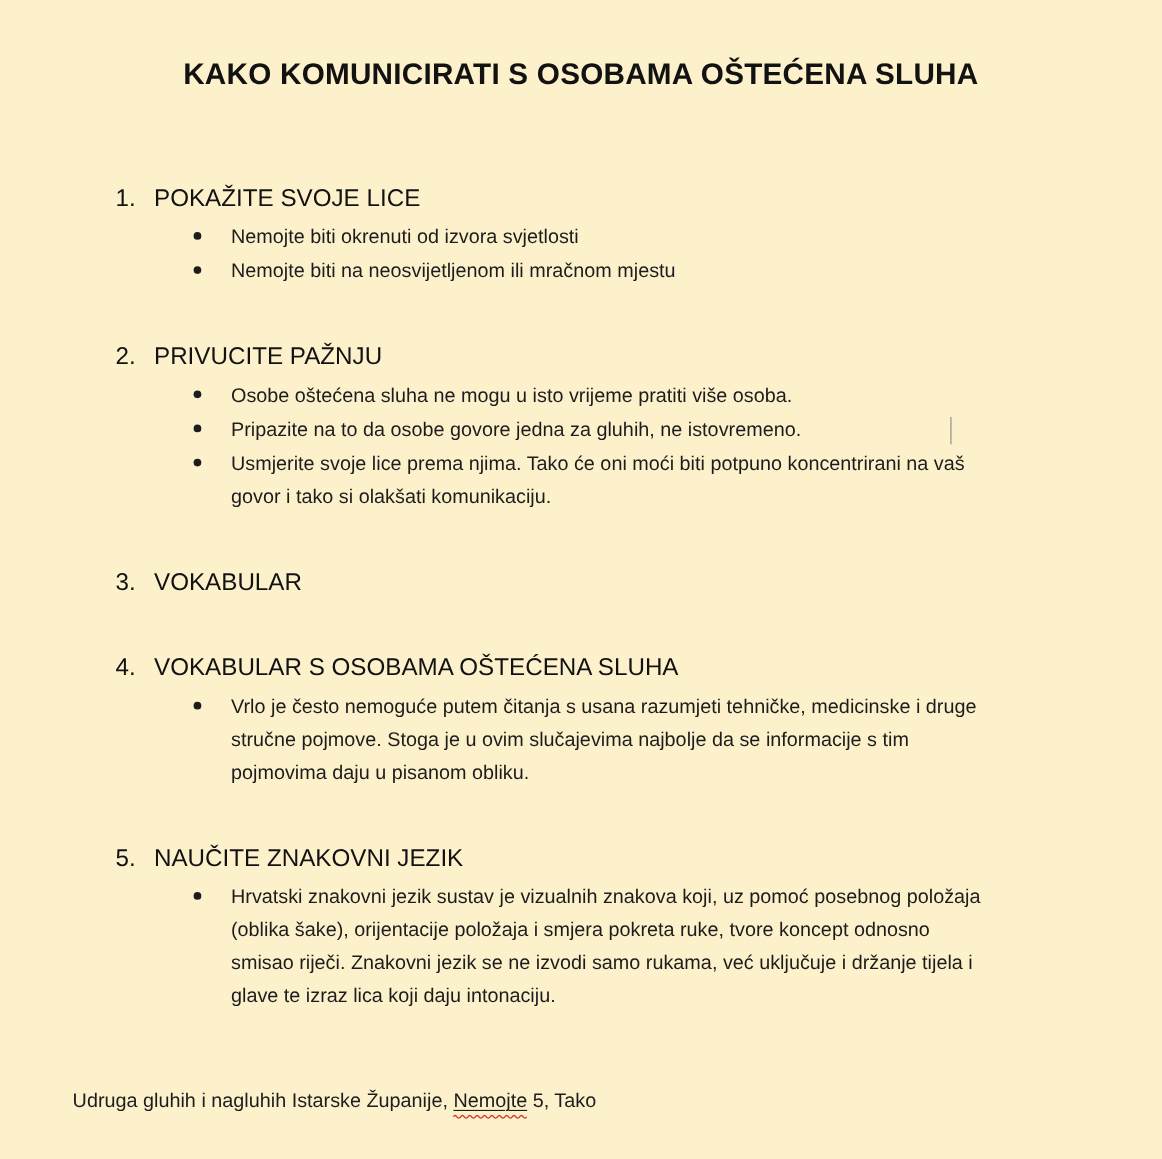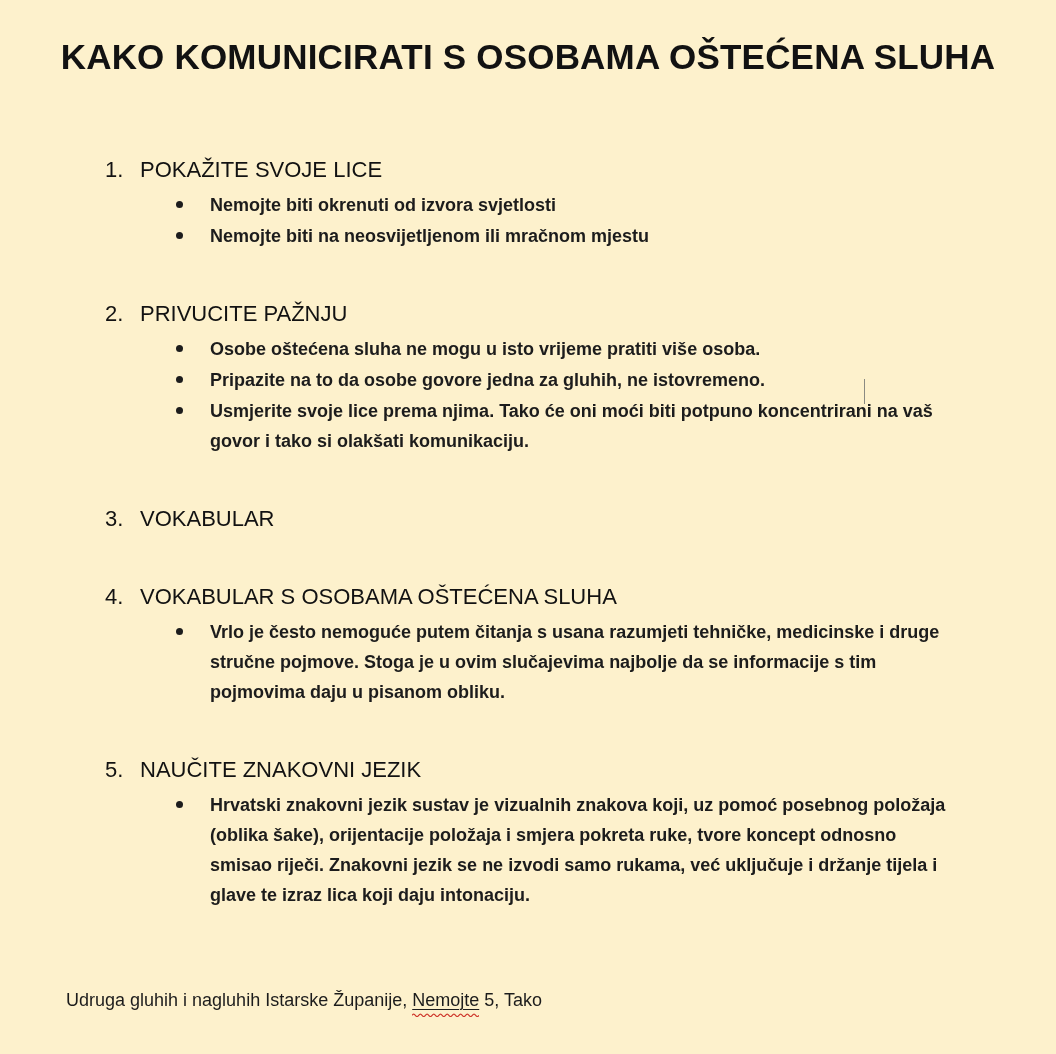--- a/index.html
+++ b/index.html
@@ -9,24 +9,24 @@
   body {
     width: 1056px;
     height: 1054px;
     background: #FDF1CC;
     font-family: "Liberation Sans", sans-serif;
     color: #1C1C1C;
     position: relative;
     overflow: hidden;
   }
   .doc-title {
-    padding-top: 40px;
+    padding-top: 50px;
     margin: 0;
     text-align: center;
-    font-size: 35px;
+    font-size: 27px;
     line-height: 34px;
     font-weight: bold;
     color: #121212;
     letter-spacing: 0.2px;
   }
   .doc-main {
     margin: 81px 30px 0 105px;
   }
   .section-heading {
     font-size: 22px;
@@ -39,21 +39,20 @@
     margin-top: 48px;
   }
   .section-number {
     display: inline-block;
     min-width: 35px;
   }
   .bullet-list {
     list-style: none;
     margin: 5px 0 0 0;
     padding: 0;
-    font-weight: bold;
   }
   .bullet-list li {
     position: relative;
     padding-left: 105px;
     font-size: 18px;
     line-height: 30px;
   }
   .bullet-list li + li {
     margin-top: 1px;
   }

